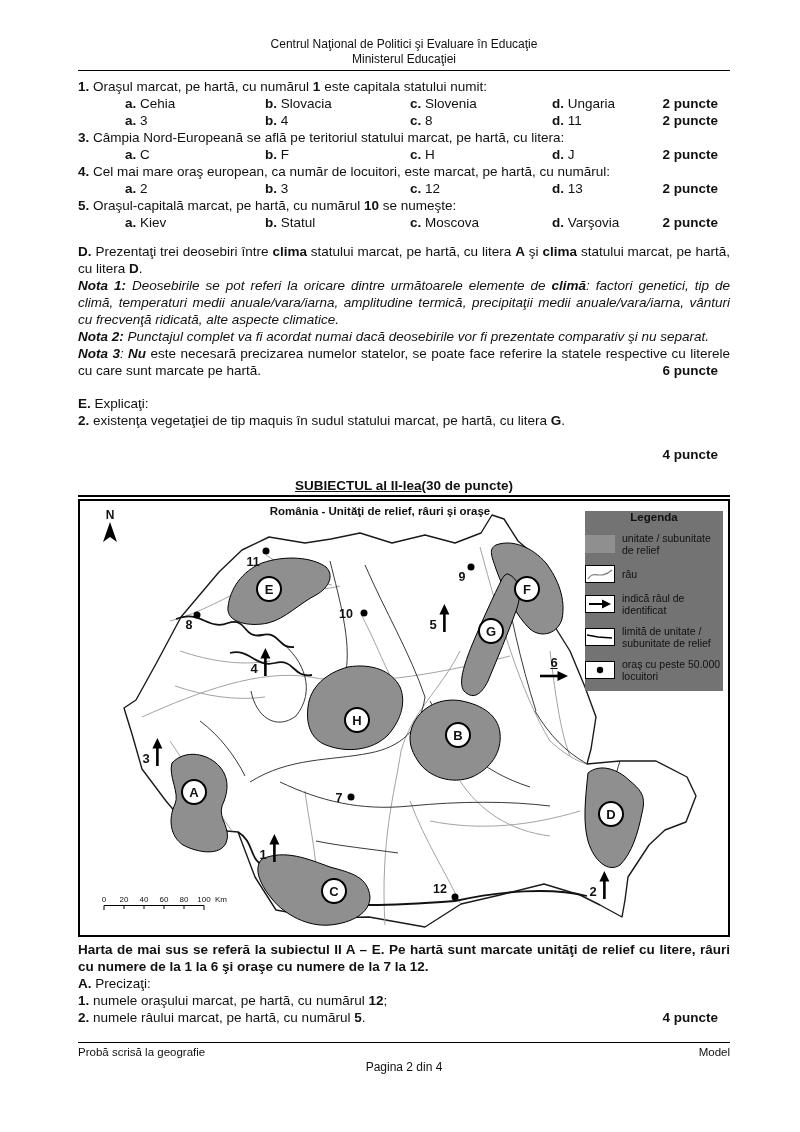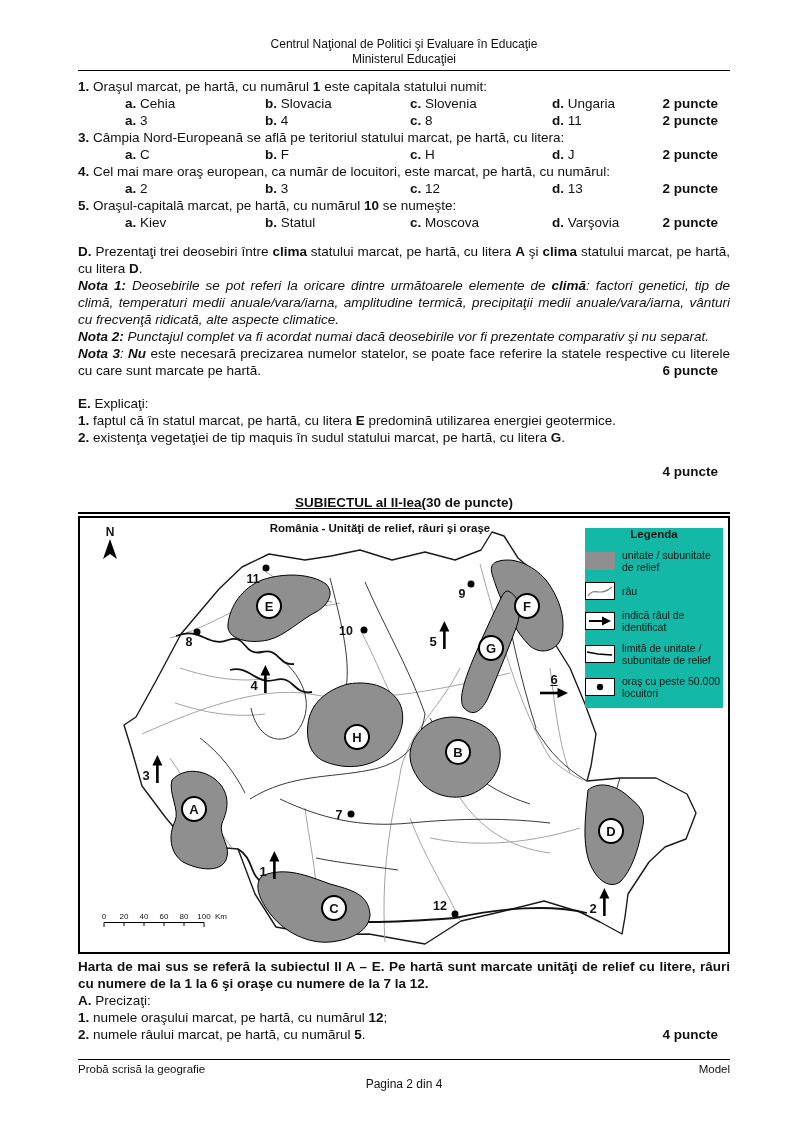--- a/index.html
+++ b/index.html
@@ -26,21 +26,21 @@
   .pts-line{text-align:right;padding-right:12px;font-weight:bold;}
   
   .s2-head{display:flex;justify-content:center;font-weight:bold;border-bottom:2px solid #000;margin-top:14px;padding-bottom:1px;}
   .s2-head .t{text-decoration:underline;}
   
   .map{position:relative;width:648px;height:434px;border:2px solid #000;margin-top:2px;background:#fff;}
   .map svg.base{position:absolute;left:0;top:0;}
   .map-title{position:absolute;left:300px;top:2px;transform:translateX(-50%);font-weight:bold;font-size:11.5px;white-space:nowrap;}
   .north{position:absolute;left:18px;top:8px;width:24px;text-align:center;font-weight:bold;font-size:12px;line-height:13px;}
   
-  .legend{position:absolute;left:505px;top:10px;width:138px;background:#14b8a6;font-size:10.5px;line-height:12px;}
+  .legend{position:absolute;left:505px;top:10px;width:138px;background:#737373;font-size:10.5px;line-height:12px;}
   .legend .lg-title{text-align:center;font-weight:bold;font-size:11.5px;margin-bottom:9px;}
   .lg-item{display:flex;align-items:center;gap:7px;margin-bottom:9px;}
   .lg-ico{flex:none;width:30px;height:18px;box-sizing:border-box;}
   .ico-box{border:1px solid #000;background:#fff;}
   .ico-fill{background:var(--relief-fill,#8f8f8f);}
   
   .ltr{position:absolute;width:22px;height:22px;border:2px solid #000;border-radius:50%;background:#fff;
        font-weight:bold;font-size:13px;display:flex;align-items:center;justify-content:center;transform:translate(-50%,-50%);}
   .cdot{position:absolute;width:7px;height:7px;background:#000;border-radius:50%;transform:translate(-50%,-50%);}
   .cnum{position:absolute;font-weight:bold;font-size:12.5px;line-height:13px;transform:translate(-50%,-50%);background:transparent;}
@@ -126,21 +126,20 @@
       <div class="para"><span style="font-weight: bold; font-style: italic;">Nota 1:</span><span style="font-style: italic;"> Deosebirile se pot referi la oricare dintre următoarele elemente de </span><span style="font-weight: bold; font-style: italic;">climă</span><span style="font-style: italic;">: factori genetici, tip de climă, temperaturi medii anuale/vara/iarna, amplitudine termică, precipitaţii medii anuale/vara/iarna, vânturi cu frecvenţă ridicată, alte aspecte climatice.</span></div>
       <div class="para"><span style="font-weight: bold; font-style: italic;">Nota 2:</span><span style="font-style: italic;"> Punctajul complet va fi acordat numai dacă deosebirile vor fi prezentate comparativ şi nu separat.</span></div>
       <div class="para rel">
         <span><span style="font-weight: bold; font-style: italic;">Nota 3</span><span style="font-style: italic;">: </span><span style="font-weight: bold; font-style: italic;">Nu</span><span style=""> este necesară precizarea numelor statelor, se poate face referire la statele respective cu literele cu care sunt marcate pe hartă.</span></span>
         <span class="pts-abs">6 puncte</span>
       </div>
     </div>
 
     <div style="margin-top:16px;">
       <div><span style="font-weight: bold;">E.</span><span> Explicaţi:</span></div>
-      <div><span style="font-weight: bold;">1.</span><span> faptul că în statul marcat, pe hartă, cu litera </span><span style="font-weight: bold;">E</span><span> predomină utilizarea energiei geotermice.</span></div>
       <div><span style="font-weight: bold;">2.</span><span> existenţa vegetaţiei de tip maquis în sudul statului marcat, pe hartă, cu litera </span><span style="font-weight: bold;">G</span><span>.</span></div>
       <div class="pts-line" style="margin-top:17px;">4 puncte</div>
     </div>
 
     <div class="s2-head">
       <span class="t">SUBIECTUL al II-lea</span>
       <span>(30 de puncte)</span>
     </div>
 
     <div class="map">

